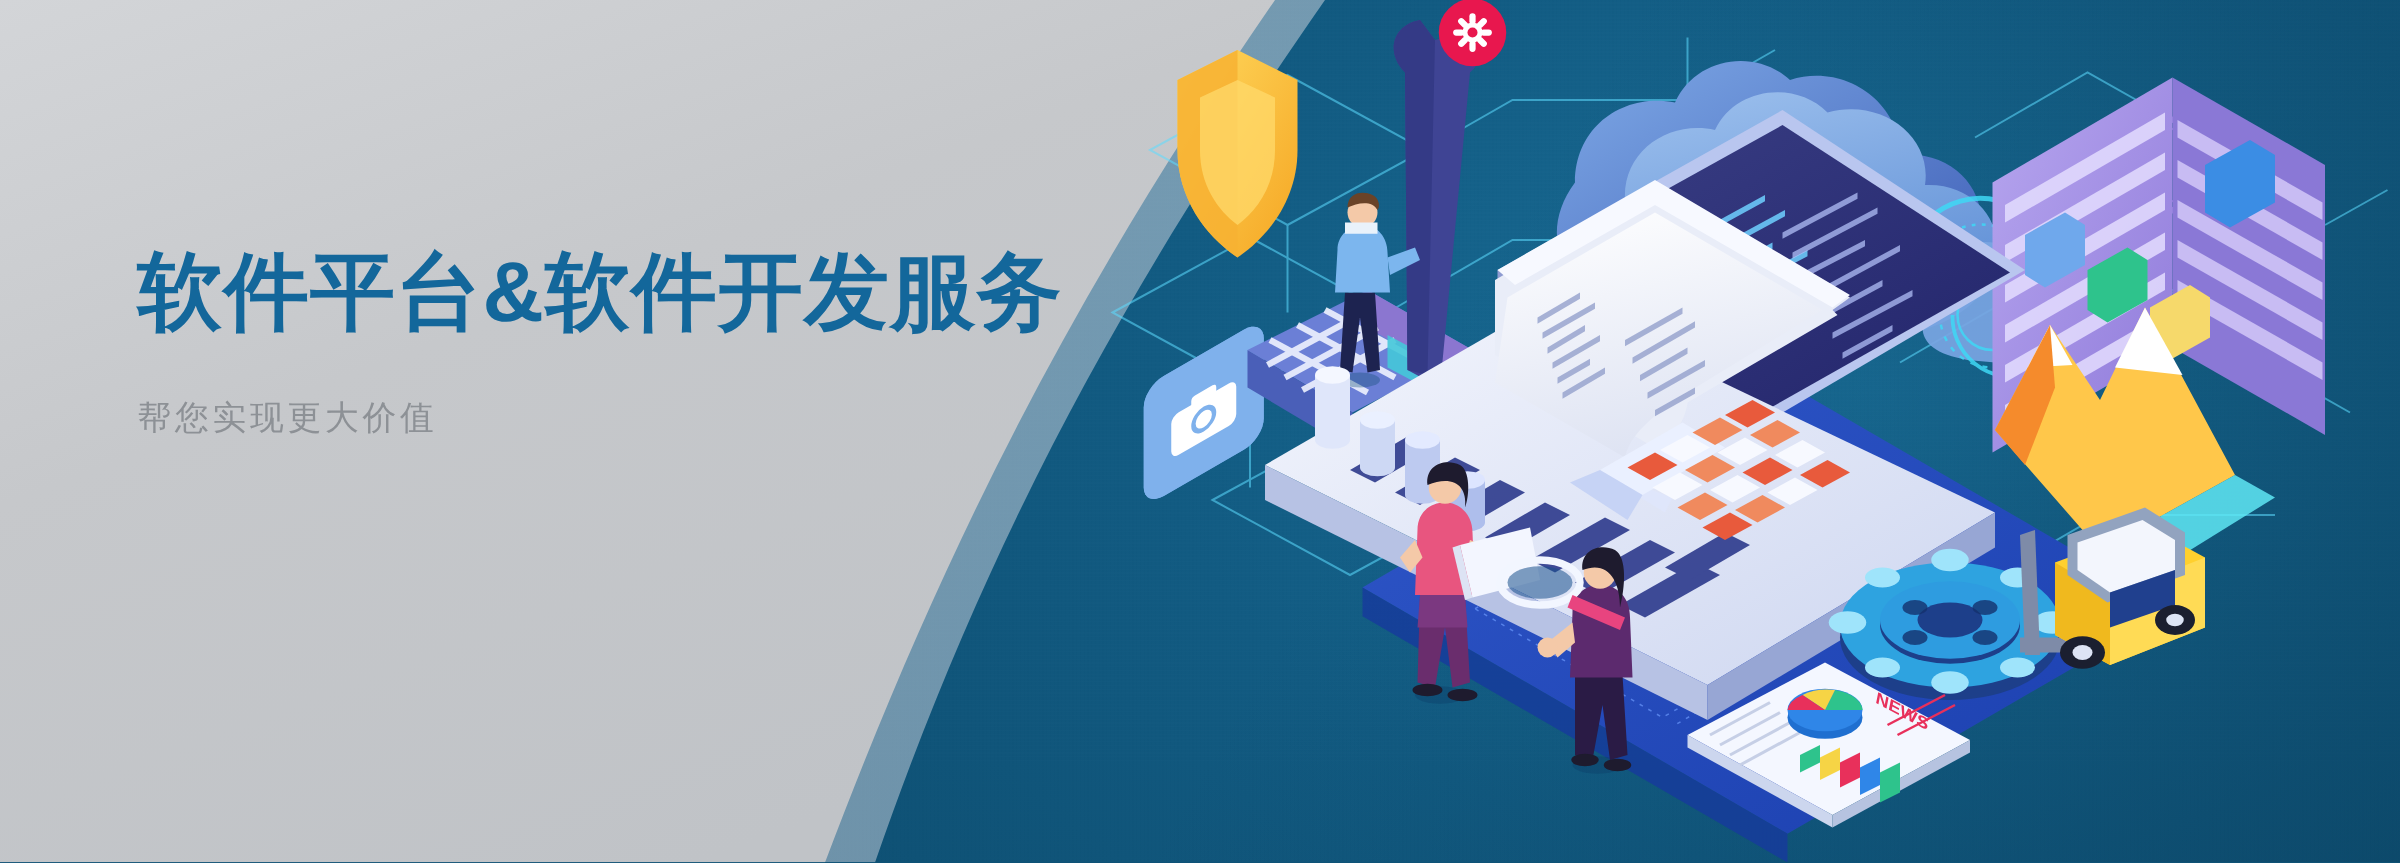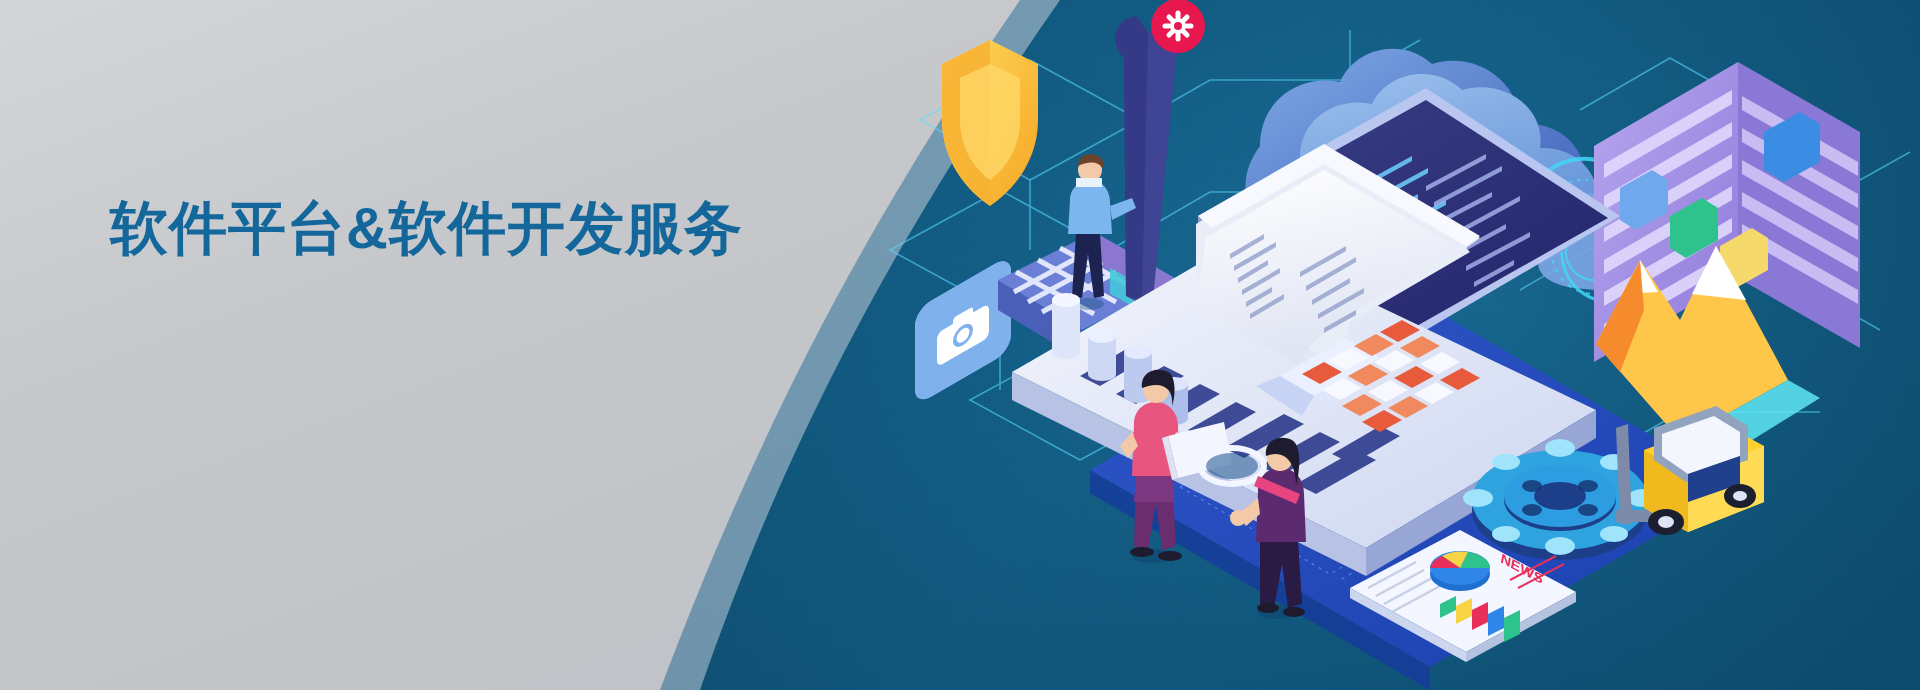--- a/index.html
+++ b/index.html
@@ -25,21 +25,21 @@
   
   .bg-wedge{
     position:absolute;right:0;bottom:0;width:1150px;height:690px;
     background:linear-gradient(120deg, rgba(9,63,92,0) 35%, rgba(9,62,92,.55) 100%);
   }
   
   .curve-svg{position:absolute;left:0;top:0;width:1920px;height:690px;}
   
   .copy{position:absolute;left:110px;top:196px;width:780px;}
   .headline{
-    margin:0;font-size:58px;line-height:1.12;font-weight:700;
+    margin:0;font-size:68px;line-height:1.12;font-weight:700;
     color:#13679b;letter-spacing:1px;white-space:nowrap;
   }
   .subline{
     margin:44px 0 0 0;font-size:27px;font-weight:400;color:#8d9196;letter-spacing:3px;
   }
   
   .illo{position:absolute;left:880px;top:0;width:1040px;height:690px;}
   .illo svg{display:block;width:1040px;height:690px;}
 </style>
 </head>
@@ -64,20 +64,21 @@
       </linearGradient>
     </defs>
 
     <path d="M0,0 L1060,0 C900,230 790,430 700,690 L0,690 Z" fill="url(#gGrey2)" opacity="0.55"></path>
 
     <path d="M0,0 L1020,0 C865,225 760,425 660,690 L0,690 Z" fill="url(#gGrey)"></path>
   </svg>
 
   <div class="copy">
     <h1 class="headline">软件平台&amp;软件开发服务</h1>
+    <p class="subline">帮您实现更大价值</p>
   </div>
 
   <div class="illo">
   <svg viewBox="0 0 1040 690" preserveAspectRatio="xMidYMid meet">
     <defs>
       <linearGradient id="cloudG" x1="0" y1="0" x2="0.4" y2="1">
         <stop offset="0%" stop-color="#9fc2ee"></stop>
             <stop offset="100%" stop-color="#5f8fd6"></stop>
       </linearGradient>
       <linearGradient id="cloudG2" x1="0" y1="0" x2="1" y2="1">

